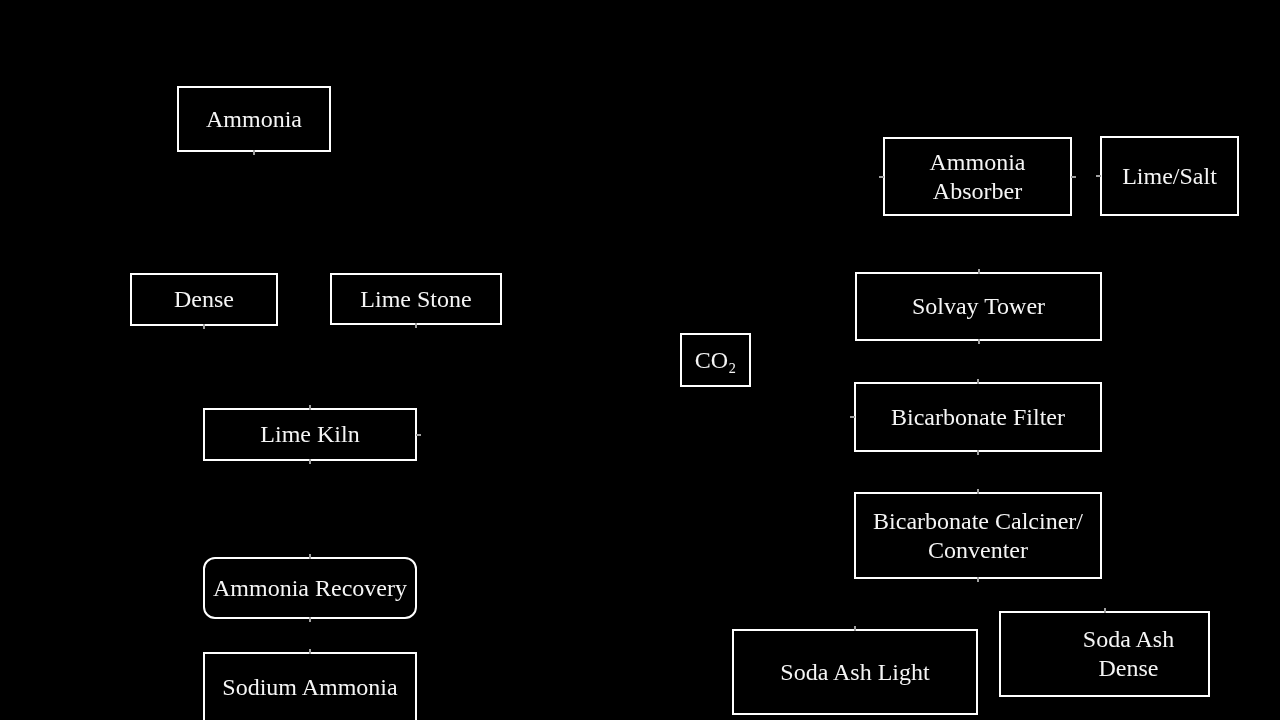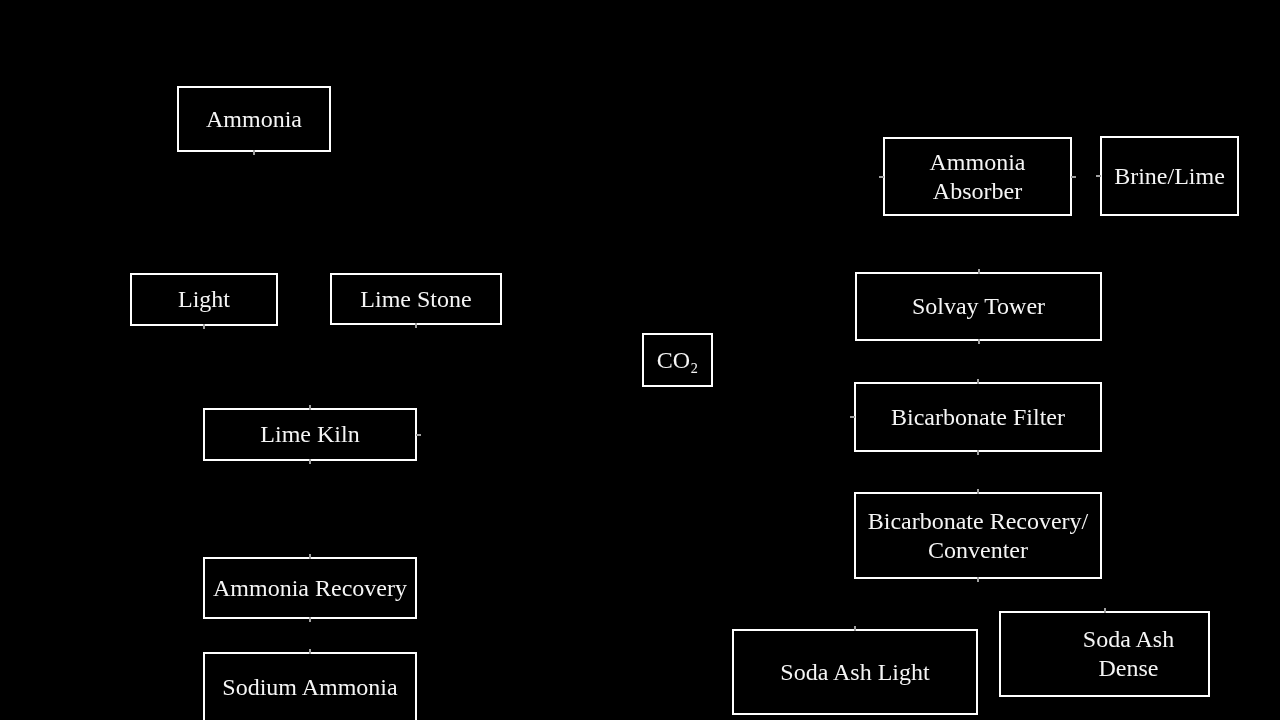--- a/index.html
+++ b/index.html
@@ -50,58 +50,58 @@
       <span class="label">Ammonia</span>
       <div class="stub bottom"></div>
     </div>
     <div class="node" style="left: 883px; top: 93px; width: 189px; height: 79px;">
       <span class="label">Ammonia
 Absorber</span>
       <div class="stub left"></div>
       <div class="stub right"></div>
     </div>
     <div class="node" style="left: 1100px; top: 92px; width: 139px; height: 80px;">
-      <span class="label">Brine/Lime</span>
+      <span class="label">Lime/Salt</span>
       <div class="stub left"></div>
     </div>
     <div class="node" style="left: 130px; top: 229px; width: 148px; height: 53px;">
-      <span class="label">Light</span>
+      <span class="label">Dense</span>
       <div class="stub bottom"></div>
     </div>
     <div class="node" style="left: 330px; top: 229px; width: 172px; height: 52px; font-family: Liberation Serif, serif;">
       <span class="label">Lime Stone</span>
       <div class="stub bottom"></div>
     </div>
     <div class="node" style="left: 855px; top: 228px; width: 247px; height: 69px; text-align: center;">
       <span class="label">Solvay Tower</span>
       <div class="stub top"></div>
       <div class="stub bottom"></div>
     </div>
-    <div class="node" style="left: 642px; top: 289px; width: 71px; height: 54px;">
+    <div class="node" style="left: 680px; top: 289px; width: 71px; height: 54px;">
       <span class="label">CO₂</span>
     </div>
     <div class="node" style="left: 203px; top: 364px; width: 214px; height: 53px;">
       <span class="label">Lime Kiln</span>
       <div class="stub top"></div>
       <div class="stub bottom"></div>
       <div class="stub right"></div>
     </div>
     <div class="node" style="left: 854px; top: 338px; width: 248px; height: 70px;">
       <span class="label">Bicarbonate Filter</span>
       <div class="stub top"></div>
       <div class="stub bottom"></div>
       <div class="stub left"></div>
     </div>
     <div class="node" style="left: 854px; top: 448px; width: 248px; height: 87px;">
-      <span class="label">Bicarbonate Recovery/
+      <span class="label">Bicarbonate Calciner/
 Conventer</span>
       <div class="stub top"></div>
       <div class="stub bottom"></div>
     </div>
-    <div class="node" style="left: 203px; top: 513px; width: 214px; height: 62px;">
+    <div class="node" style="left: 203px; top: 513px; width: 214px; height: 62px; border-radius: 12px;">
       <span class="label">Ammonia Recovery</span>
       <div class="stub top"></div>
       <div class="stub bottom"></div>
     </div>
     <div class="node" style="left: 732px; top: 585px; width: 246px; height: 86px; align-items: center;">
       <span class="label">Soda Ash Light</span>
       <div class="stub top"></div>
     </div>
     <div class="node" style="left: 999px; top: 567px; width: 211px; height: 86px; padding-left: 48px;">
       <span class="label">Soda Ash Dense</span>

